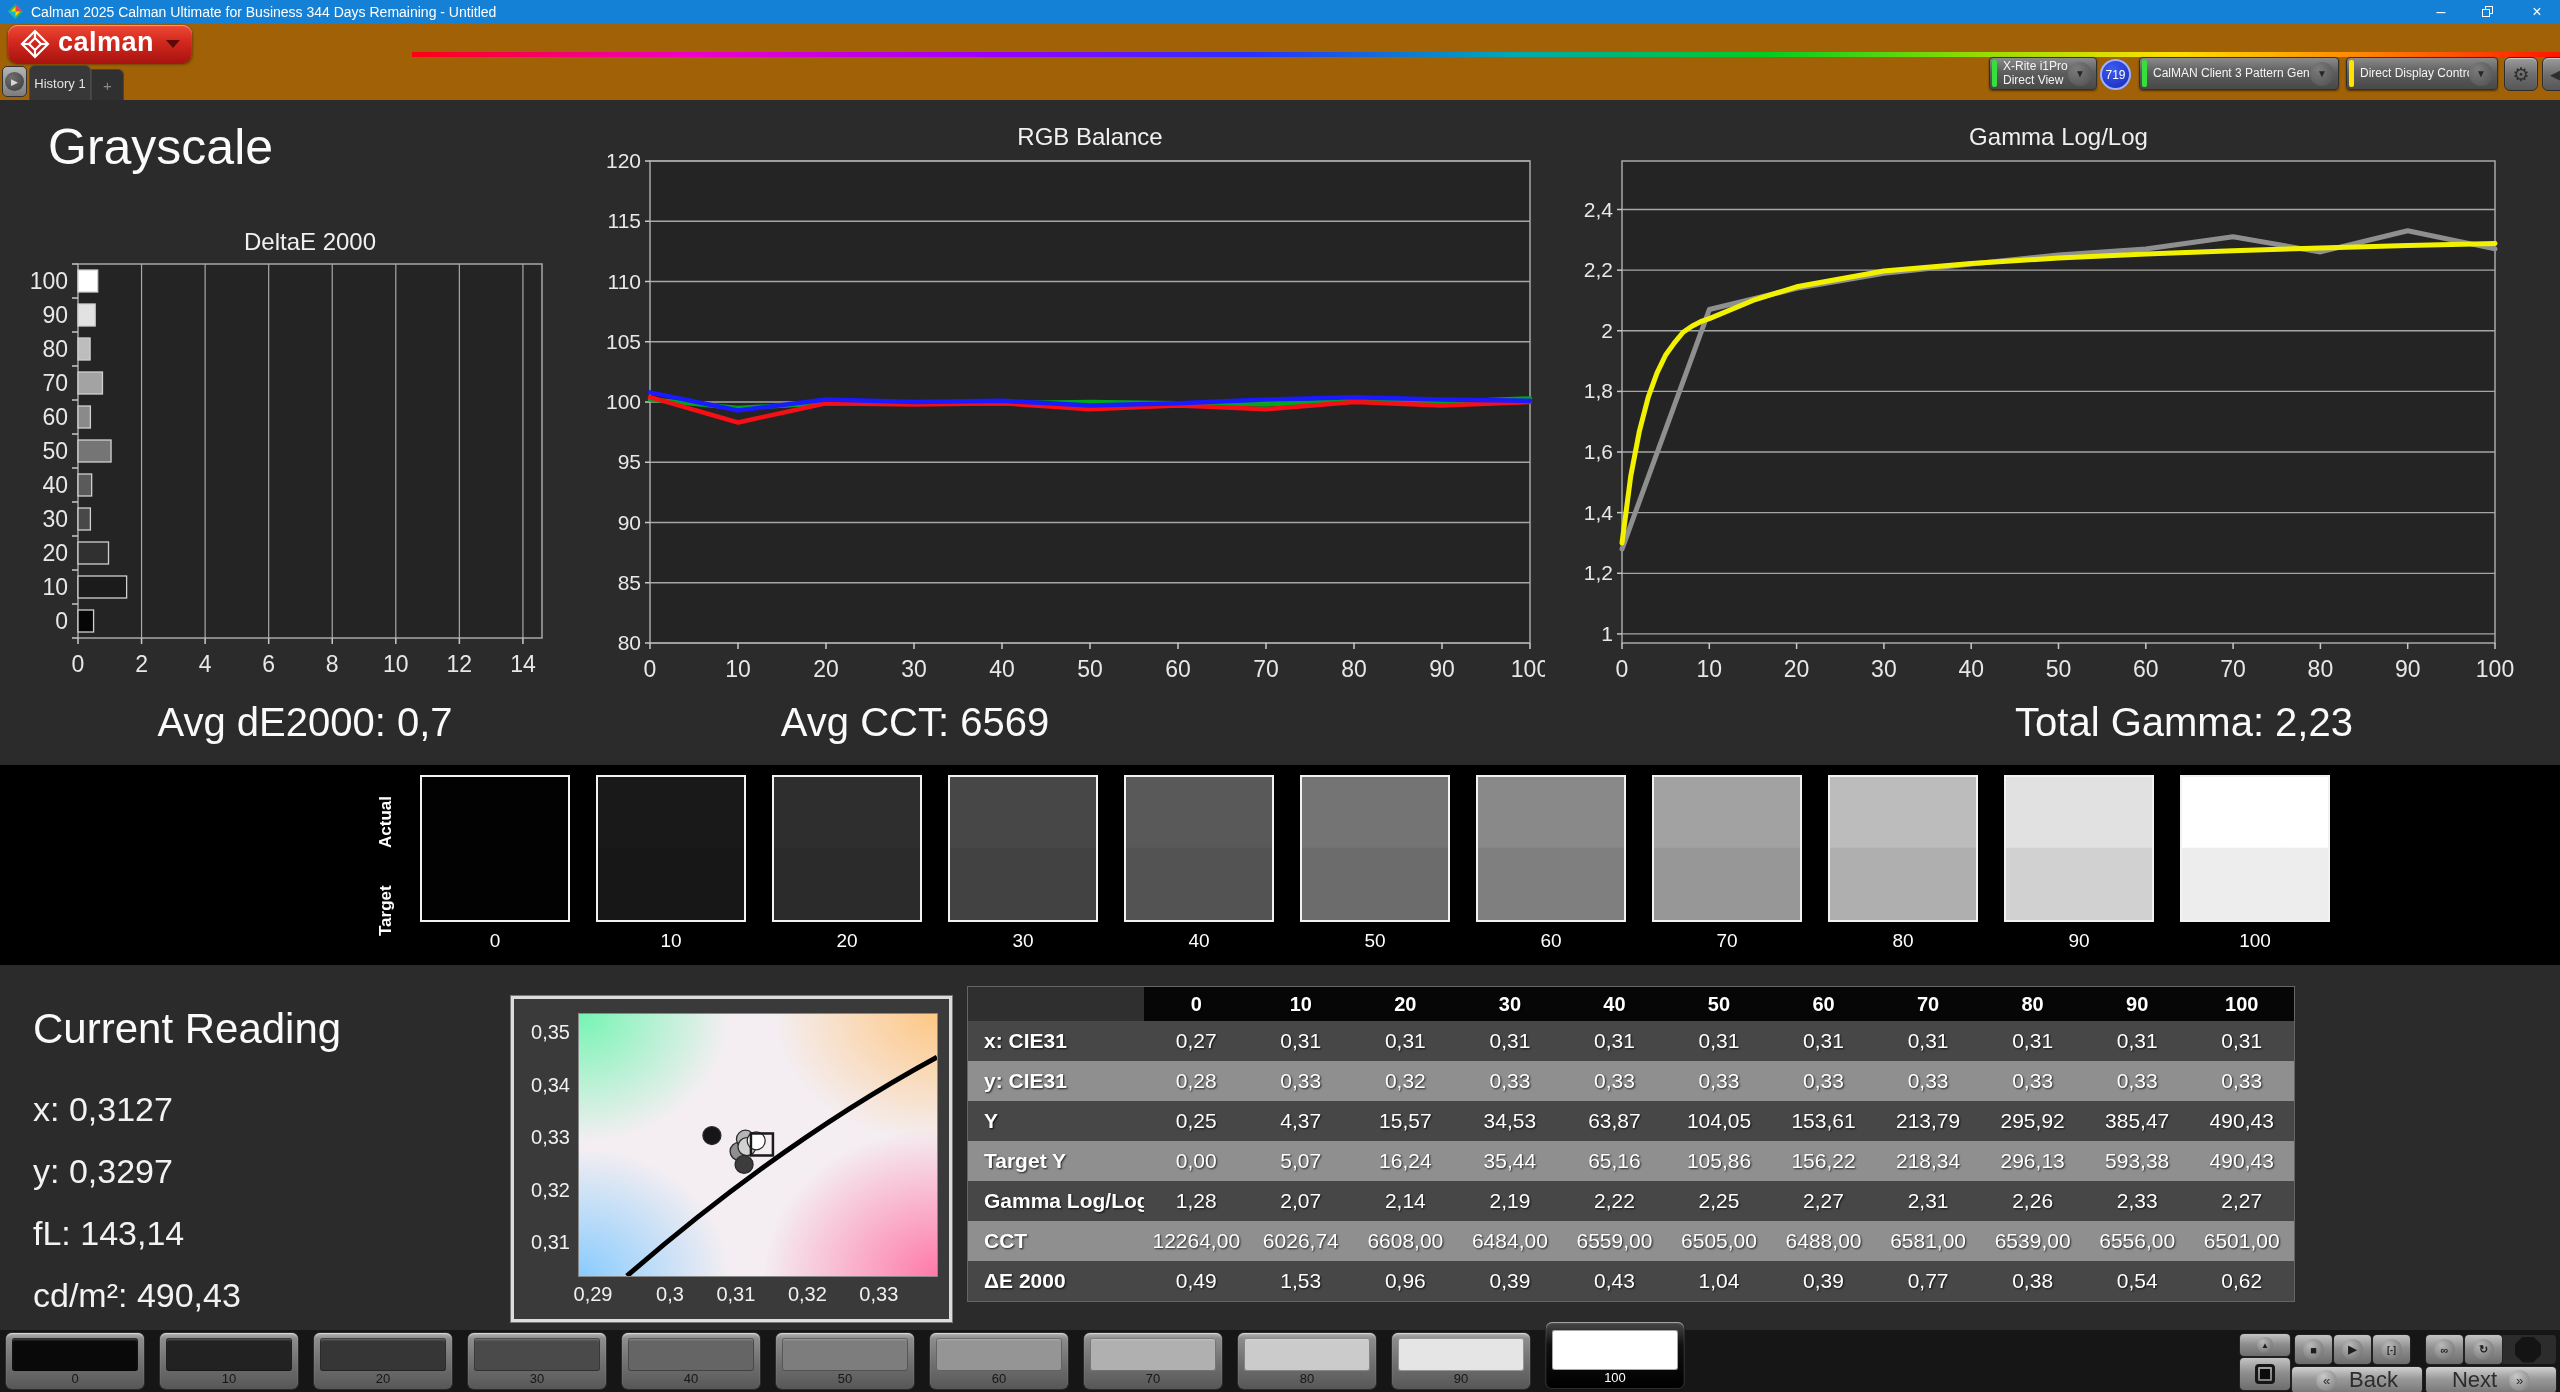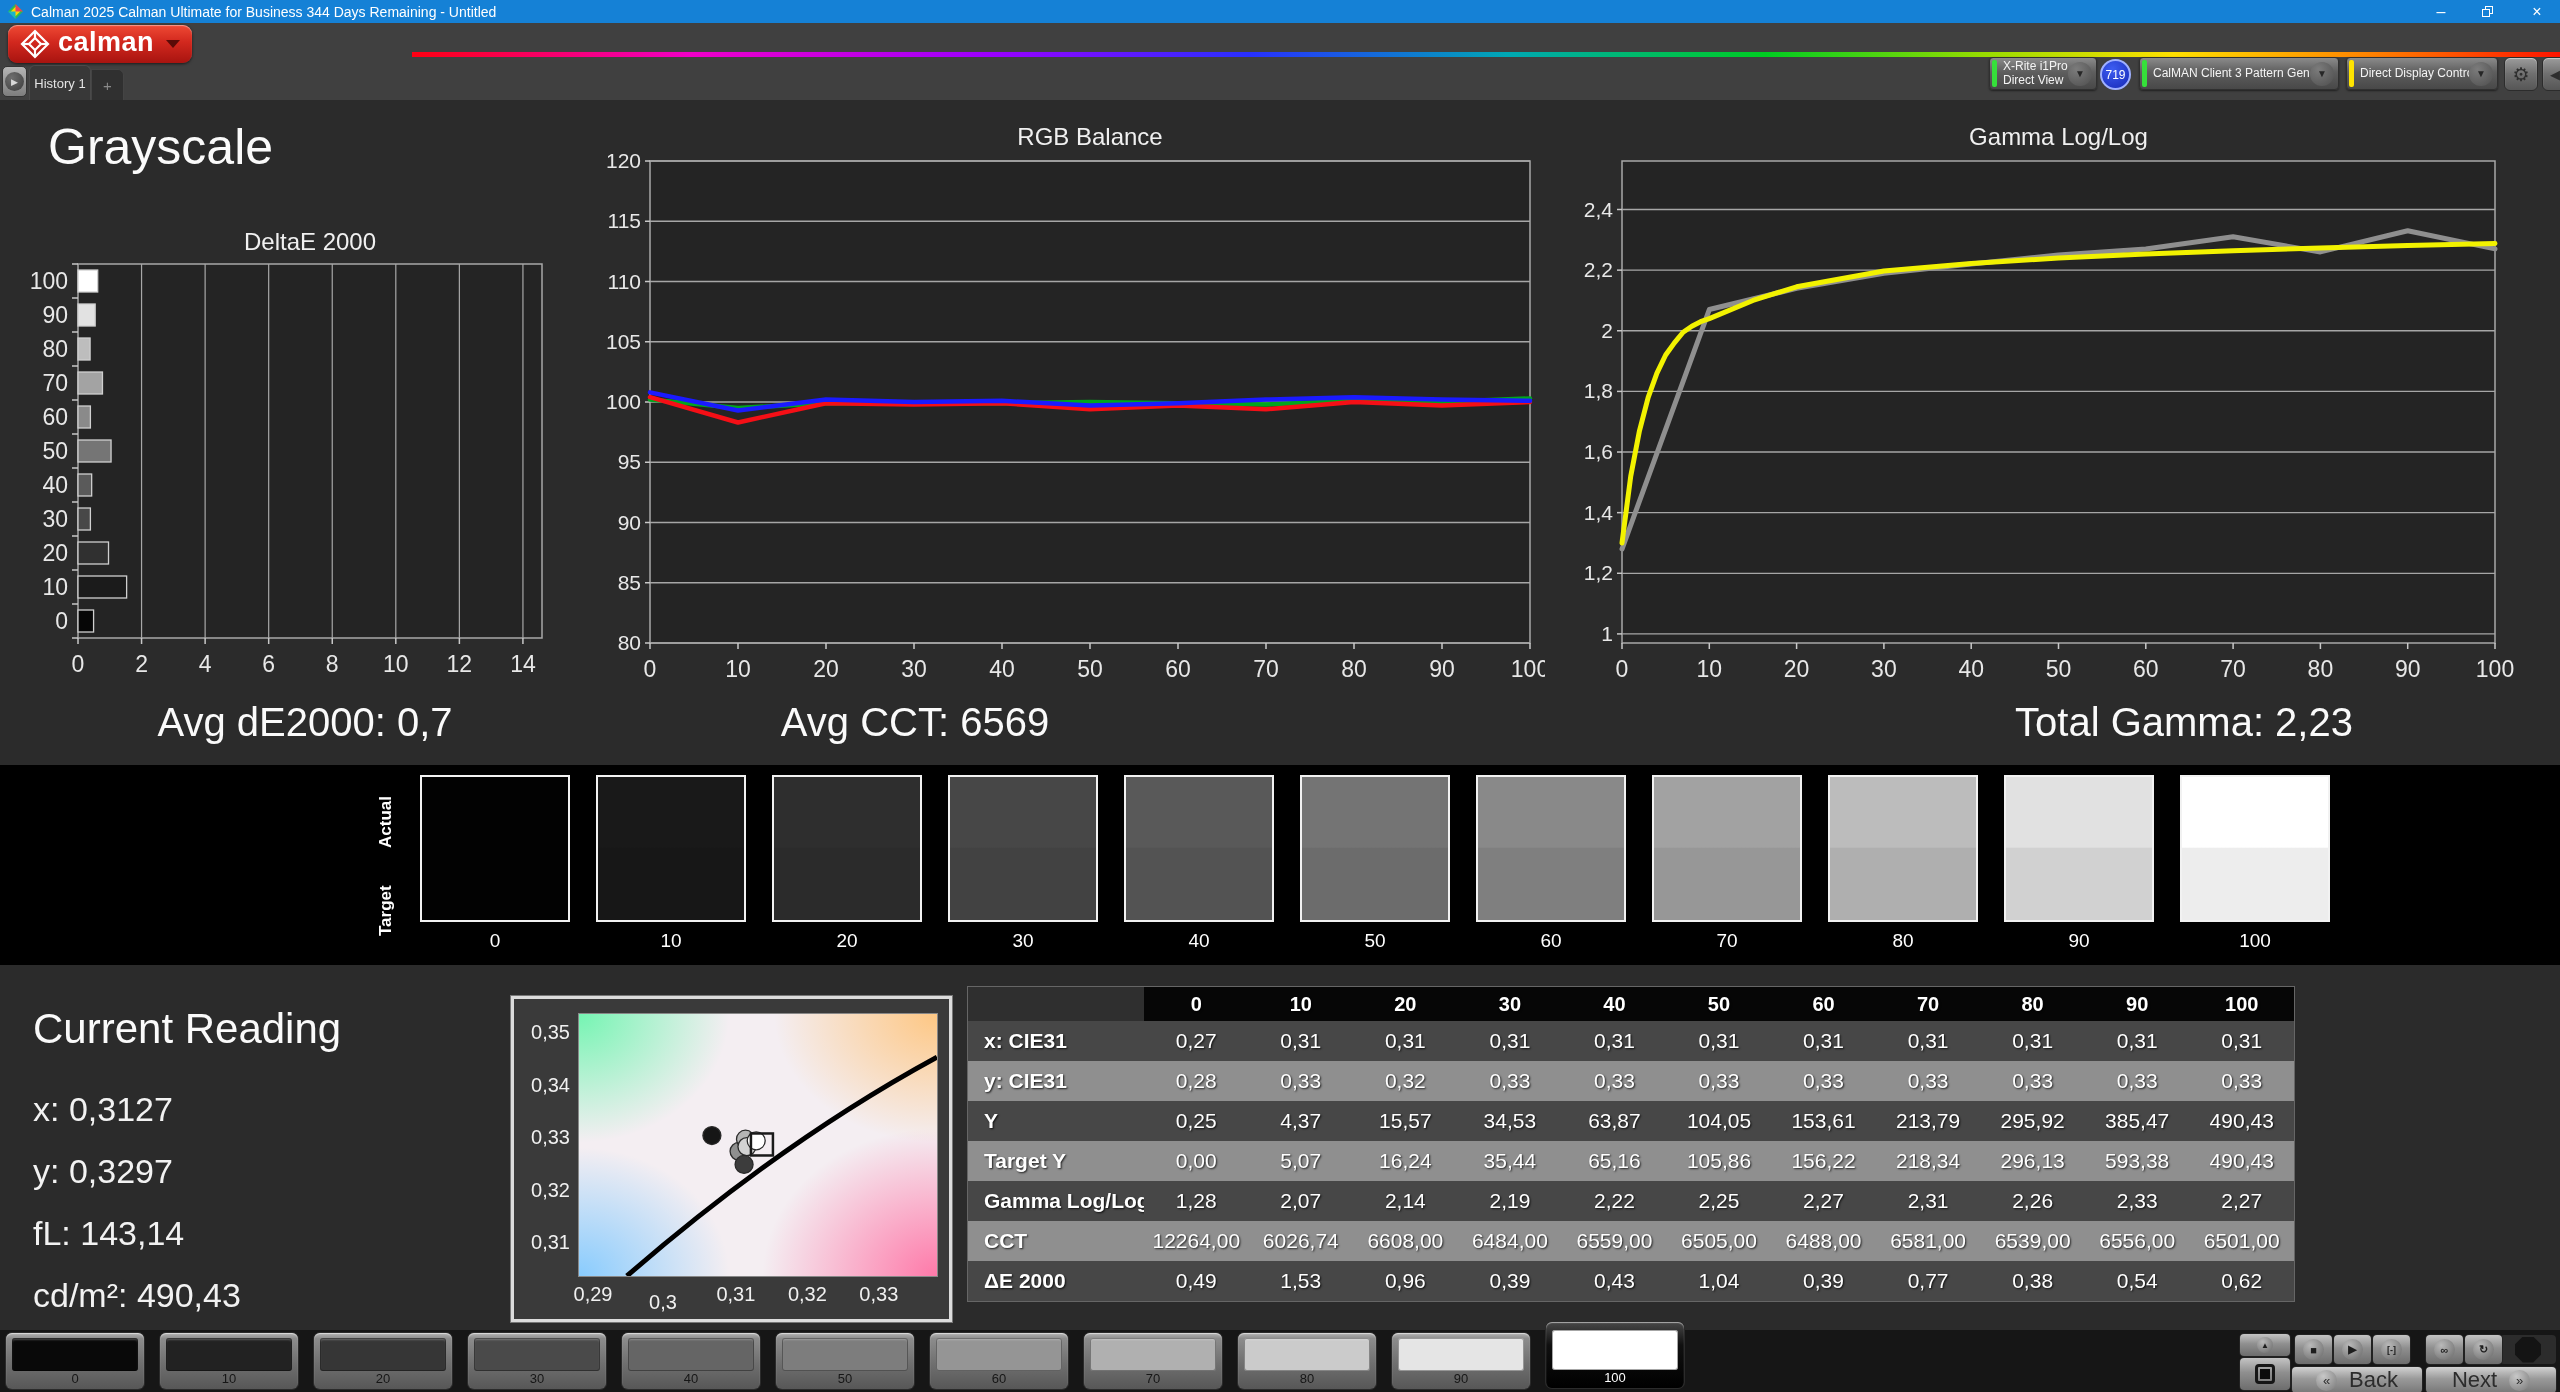--- a/index.html
+++ b/index.html
@@ -15,21 +15,21 @@
   .winctl{position:absolute;top:0;height:23px;width:34px;display:flex;align-items:center;justify-content:center;color:#fff;}
   .winctl.min{left:2424px;font-size:16px;}
   .winctl.res{left:2470px;}
   .res-ico{position:relative;width:10px;height:10px;}
   .res-ico i{position:absolute;border:1.5px solid #fff;width:8px;height:8px;display:block;}
   .res-ico i.b{left:0;top:2px;background:#1581d6;}
   .res-ico i.f{left:3px;top:-1px;}
   .winctl.cls{left:2520px;font-size:16px;}
 
   
-  .header{position:absolute;left:0;top:23px;width:2560px;height:77px;background:#404040;}
+  .header{position:absolute;left:0;top:23px;width:2560px;height:77px;background:#a16207;}
   .rainbow{position:absolute;left:412px;top:29px;width:2148px;height:5px;
     background:linear-gradient(90deg,#ff0012 0%,#f000c8 13%,#9a00ff 27%,#2830ff 39%,#00a8b4 51%,
                #00cc22 63%,#96dc00 73%,#ffe000 82%,#ff8400 91%,#ff1400 100%);}
   .logo-btn{position:absolute;left:8px;top:2px;width:184px;height:38px;border-radius:9px;
     background:linear-gradient(180deg,#ef4a34 0%,#d2281e 45%,#a81410 100%);
     box-shadow:0 1px 3px rgba(0,0,0,.6), inset 0 1px 1px rgba(255,255,255,.45);
     display:flex;align-items:center;justify-content:center;gap:8px;}
   .logo-btn .lname{color:#fff;font-size:27px;font-weight:bold;letter-spacing:.5px;margin-top:-3px;}
   .logo-btn .lcaret{width:0;height:0;border-left:7px solid transparent;border-right:7px solid transparent;
     border-top:8px solid #5a0b08;margin-left:4px;}
@@ -452,21 +452,21 @@
             <circle cx="177.21357285429121" cy="126.79116465863459" r="9" fill="#ffffff" stroke="#2a2a2a" stroke-width="1.3"></circle>
             <rect x="171.93013972055883" y="119.47389558232922" width="22" height="22" fill="none" stroke="#1a1a1a" stroke-width="2.5"></rect>
           </svg>
       </div>
     <span class="cie-ylab" style="top: 232.434px; left: 0px;">0,31</span>
         <span class="cie-ylab" style="top: 179.823px; left: 0px;">0,32</span>
         <span class="cie-ylab" style="top: 127.213px; left: 0px;">0,33</span>
         <span class="cie-ylab" style="top: 74.6024px; left: 0px;">0,34</span>
         <span class="cie-ylab" style="top: 21.992px; left: 0px;">0,35</span>
         <span class="cie-xlab" style="left: 79.006px;">0,29</span>
-        <span class="cie-xlab" style="left: 149px; margin-top: 8px;">0,3</span>
+        <span class="cie-xlab" style="left: 156px;">0,3</span>
         <span class="cie-xlab" style="left: 221.92px;">0,31</span>
         <span class="cie-xlab" style="left: 293.377px;">0,32</span>
         <span class="cie-xlab" style="left: 364.834px;">0,33</span>
       </div>
 
     <div class="dtable" id="dtable">
         <div class="trow thead">
           <div class="tc tlab"></div>
           <div class="tc">0</div>
           <div class="tc">10</div>

